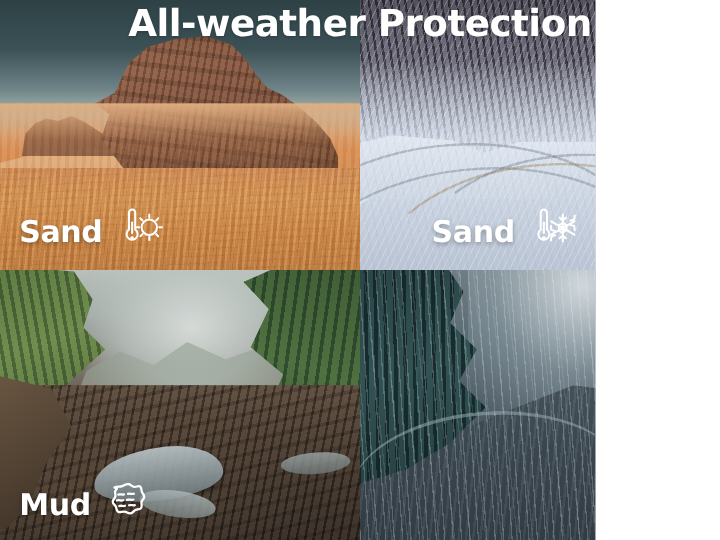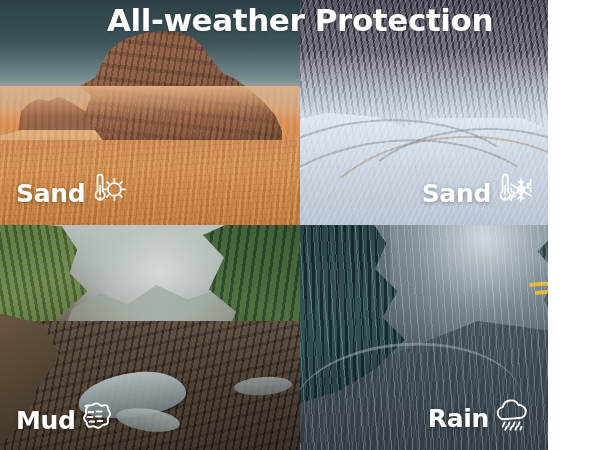--- a/index.html
+++ b/index.html
@@ -6,21 +6,21 @@
   html, body {
     margin: 0;
     padding: 0;
     background: #ffffff;
   }
   body {
     font-family: "DejaVu Sans", "Liberation Sans", sans-serif;
   }
   .banner {
     position: relative;
-    width: 548px;
+    width: 496px;
     height: 450px;
     overflow: hidden;
     background: #2f4145;
   }
   .grid {
     position: absolute;
     inset: 0;
     display: grid;
     grid-template-columns: 300px 300px;
     grid-template-rows: 225px 225px;
@@ -323,21 +323,21 @@
     letter-spacing: -0.4px;
     line-height: 36px;
     z-index: 20;
     text-shadow: 0 1px 3px rgba(0,0,0,.22);
   }
   .label {
     position: absolute;
     z-index: 15;
     display: flex;
     align-items: center;
-    gap: 3px;
+    gap: 13px;
     color: #ffffff;
     font-size: 25px;
     font-weight: bold;
     letter-spacing: -0.3px;
     text-shadow: 0 1px 4px rgba(0,0,0,.30);
   }
   .label-sand { left: 16px; top: 173px; }
   .label-snow { right: 14px; top: 173px; }
   .label-mud  { left: 16px; top: 400px; }
   .label-rain { right: 14px; top: 398px; }
@@ -443,24 +443,14 @@
     <span class="ic">
       <svg width="36" height="34" viewBox="0 0 36 34" fill="none" stroke="#ffffff" stroke-width="1.9" stroke-linecap="round" stroke-linejoin="round">
         <path d="M6.4 6.2c2.6-1.4 4-0.2 6.4-1.1 2.2-0.9 3.3-2.1 5.6-1.6 2.1 0.5 2.4 2 4.5 2.2 2.1 0.2 3.2-1.3 5-0.1 1.4 1 0.6 2.6 1.4 4.4.8 1.8 2.1 2.3 1.8 4.4-.3 2-1.9 2.2-2.2 4.2-.3 2 .8 3.2-.4 4.8-1.2 1.6-2.8.7-4.6 1.6-1.8.9-2.1 2.6-4.3 2.8-2.2.2-2.8-1.3-5-1.5-2.2-.2-3.3 1.2-5.2.1-1.8-1-1-2.7-2-4.4-1-1.7-2.6-2-2.4-4.1.2-2.1 1.9-2.4 2.2-4.4.3-2-1-3.3.2-4.9.3-.5.7-1.1 1-1.4z"></path>
         <path d="M9.6 12.2c1.8-.8 2.9.5 4.7-.2M17.6 11.6c1.9-.8 3.1.6 5 -.2"></path>
         <path d="M8.4 17.1c2-.9 3.2.6 5.2-.2M16.8 16.6c2.1-.9 3.4.6 5.4-.3"></path>
         <path d="M10.4 21.7c1.8-.8 2.9.5 4.7-.2M18.6 21.1c1.8-.8 2.9.5 4.7-.2"></path>
       </svg>
     </span>
   </div>
 
-  <div class="label label-rain">
-    <span>Rain</span>
-    <span class="ic">
-      <svg width="42" height="34" viewBox="0 0 42 34" fill="none" stroke="#ffffff" stroke-width="1.9" stroke-linecap="round" stroke-linejoin="round">
-        <path d="M11.4 21.2a6.1 6.1 0 0 1-.6-12.1 8.3 8.3 0 0 1 15.6-2.1 6.4 6.4 0 0 1 4.6 1.5 6.3 6.3 0 0 1-3.6 11.5 5 5 0 0 1-.7.05z"></path>
-        <path d="M12.6 24.3l-1.8 4.2M17.6 24.3l-1.8 4.2M22.6 24.3l-1.8 4.2M27.6 24.3l-1.8 4.2"></path>
-        <path d="M14.6 28.9l-1.2 2.8M19.6 28.9l-1.2 2.8M24.6 28.9l-1.2 2.8M29.6 28.9l-1.2 2.8"></path>
-      </svg>
-    </span>
-  </div>
 
 </div>
 
 </body></html>

